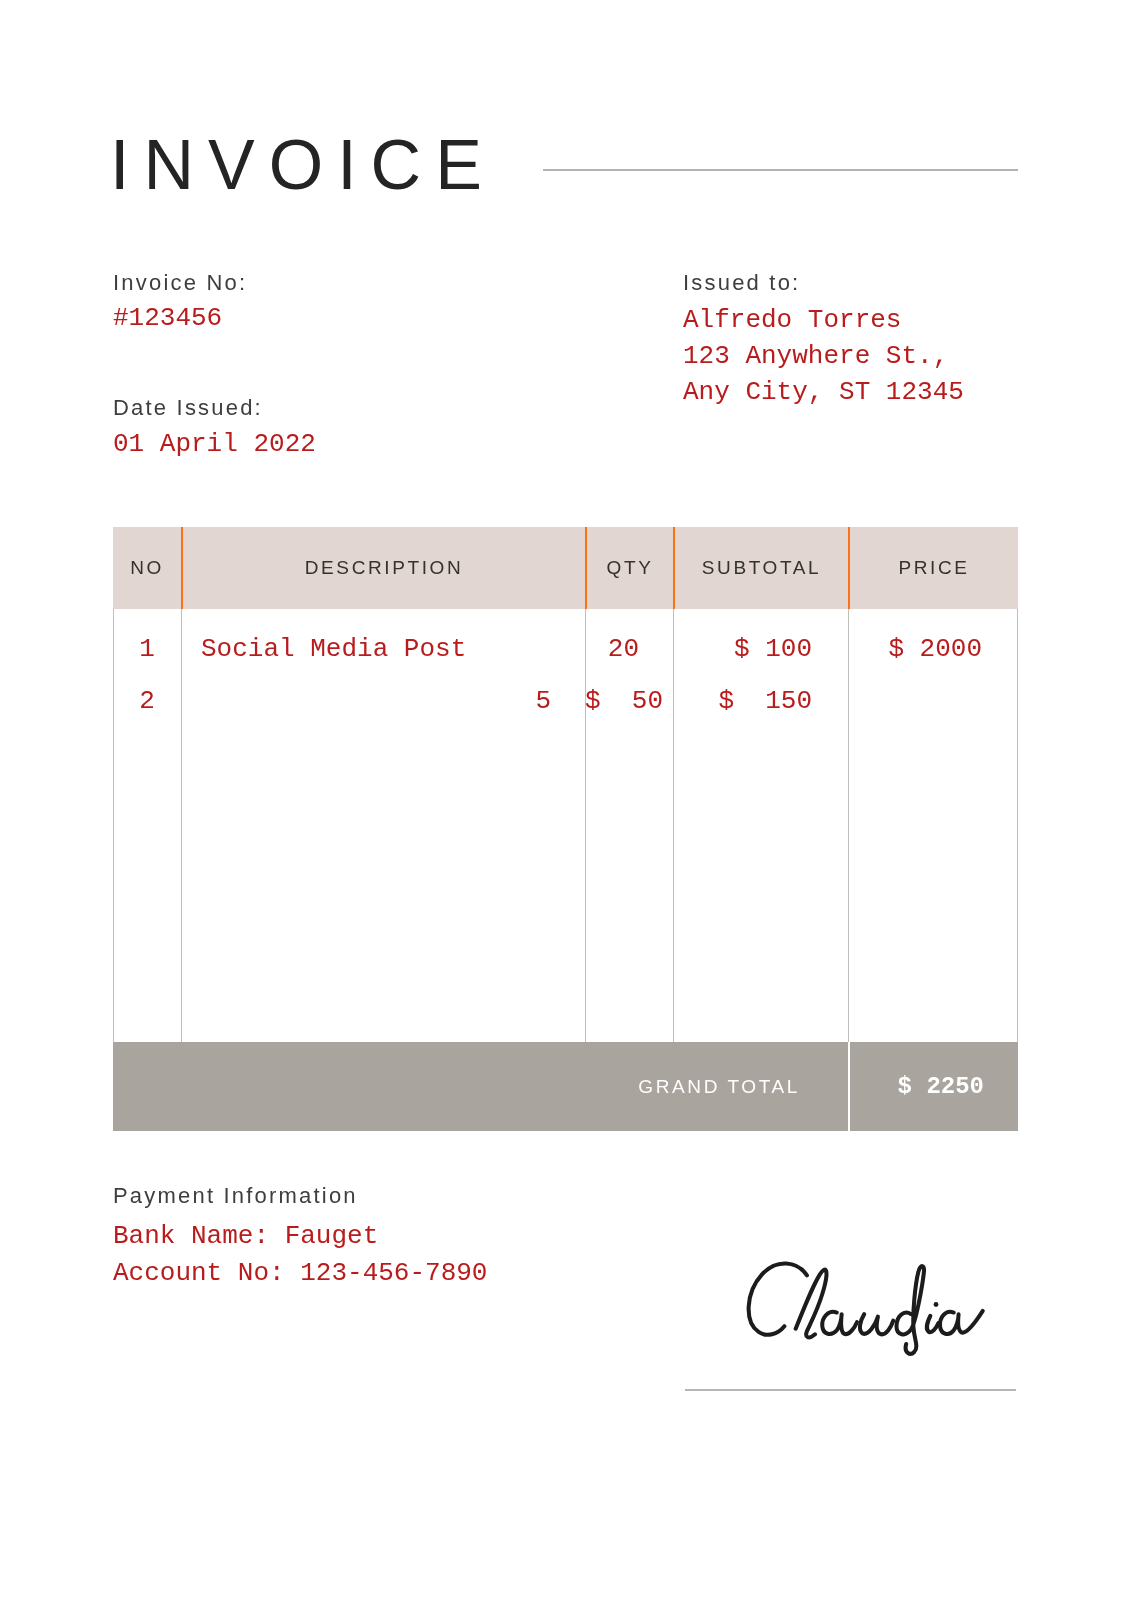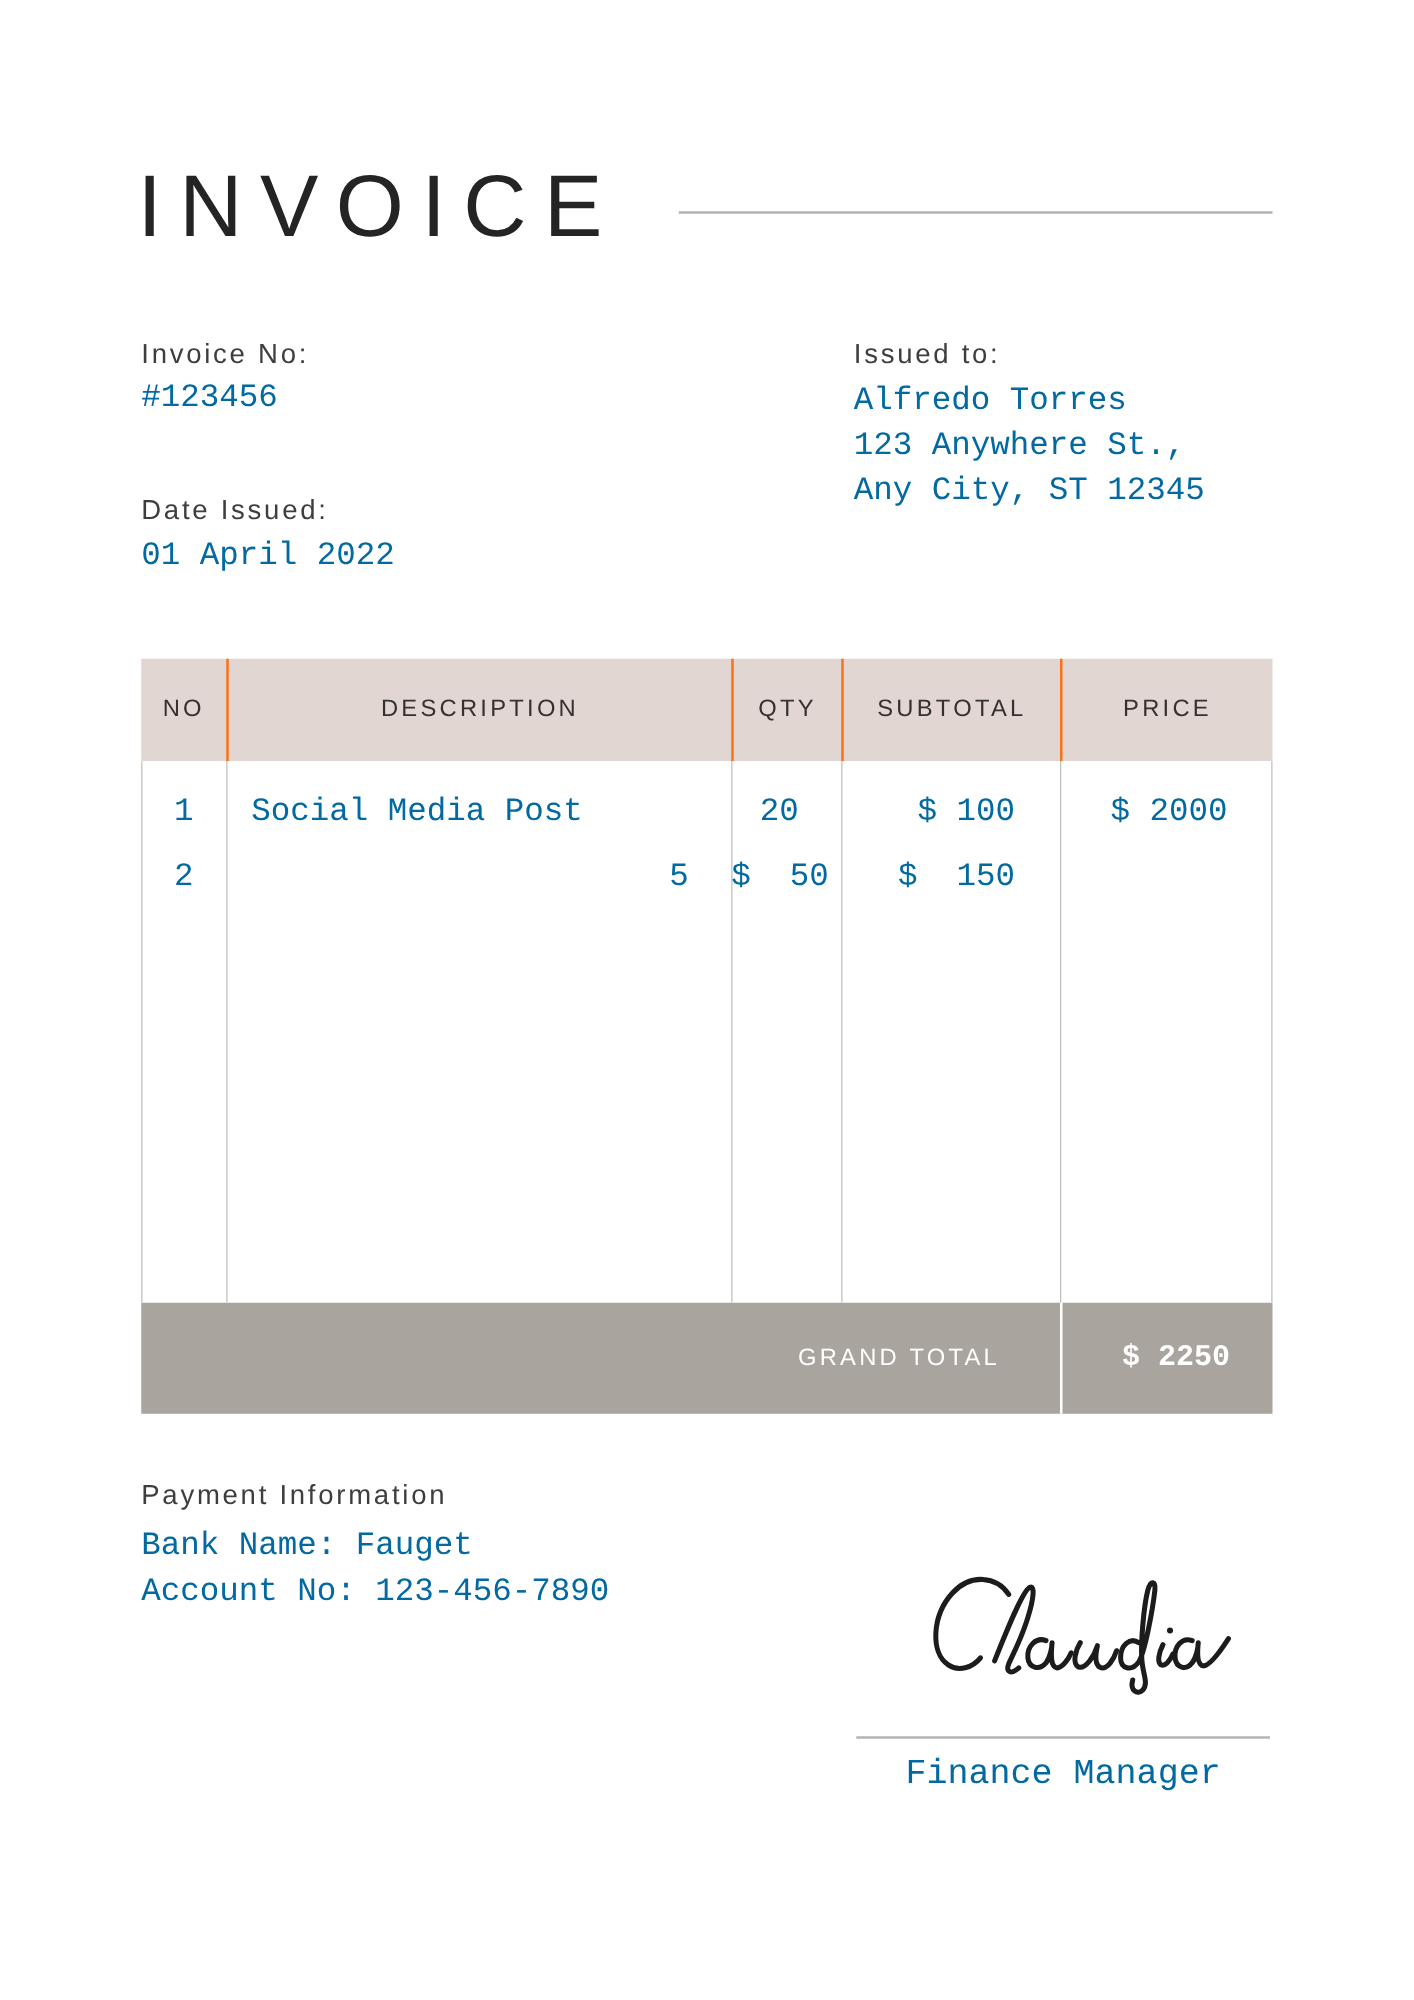--- a/index.html
+++ b/index.html
@@ -2,21 +2,21 @@
 <html><head>
 <meta charset="utf-8">
 <style>
   html,body { margin:0; padding:0; background:#ffffff; }
   .page {
     position:relative; width:1131px; height:1600px; margin:14px auto;
     background:#ffffff; overflow:hidden;
     font-family:"Liberation Sans", sans-serif;
   }
   .abs { position:absolute; }
-  .mono { font-family:"Liberation Mono","DejaVu Sans Mono",monospace; color:#0369a1; }
+  .mono { font-family:"Liberation Mono","DejaVu Sans Mono",monospace; color:#b91c1c; }
   .label { font-weight:300; letter-spacing:2.2px; color:#3e3e3e; font-size:22px; }
 
   
   .invoice-title {
     left:110px; top:116px; font-size:70px; font-weight:300;
     letter-spacing:14px; color:#242424; line-height:1;
   }
   .title-rule { left:543px; top:155px; width:475px; height:2px; background:#b3b3b3; }
 
   
@@ -123,15 +123,14 @@
     <path d="M118,24 C106,6 80,3 62,23 C42,45 40,82 58,94 C68,101 82,97 90,87"></path>
     <path d="M104,90 C116,60 132,20 139,17 C144,15 143,28 137,47 C131,67 122,84 118,93 C115,101 120,104 128,97"></path>
     <path d="M155,70 C145,66 136,76 137,87 C138,97 148,100 155,92 C159,87 161,77 161,72 C160,82 159,96 166,97 C171,97 177,89 180,82"></path>
     <path d="M189,72 C184,80 181,92 187,96 C194,99 203,85 206,75 C204,84 203,95 210,97 C216,98 222,89 225,80"></path>
     <path d="M247,72 C238,66 229,75 229,87 C229,98 240,101 247,91 C253,82 261,38 263,20 C264,11 259,9 256,20 C252,36 249,70 250,88 C251,104 257,112 251,119 C246,124 238,120 241,109"></path>
     <path d="M271,74 C267,82 265,91 269,94 C273,96 278,90 281,83"></path>
     <circle cx="278" cy="60" r="3" fill="#1c1c1c" stroke="none"></circle>
     <path d="M300,70 C290,66 282,76 283,87 C284,97 294,100 300,92 C304,87 306,77 306,72 C305,82 305,94 311,95 C317,95 327,82 336,68"></path>
   </svg>
   <div class="abs sig-rule"></div>
-  <div class="abs mono sig-role">Finance Manager</div>
 
 </div>
 
 </body></html>

